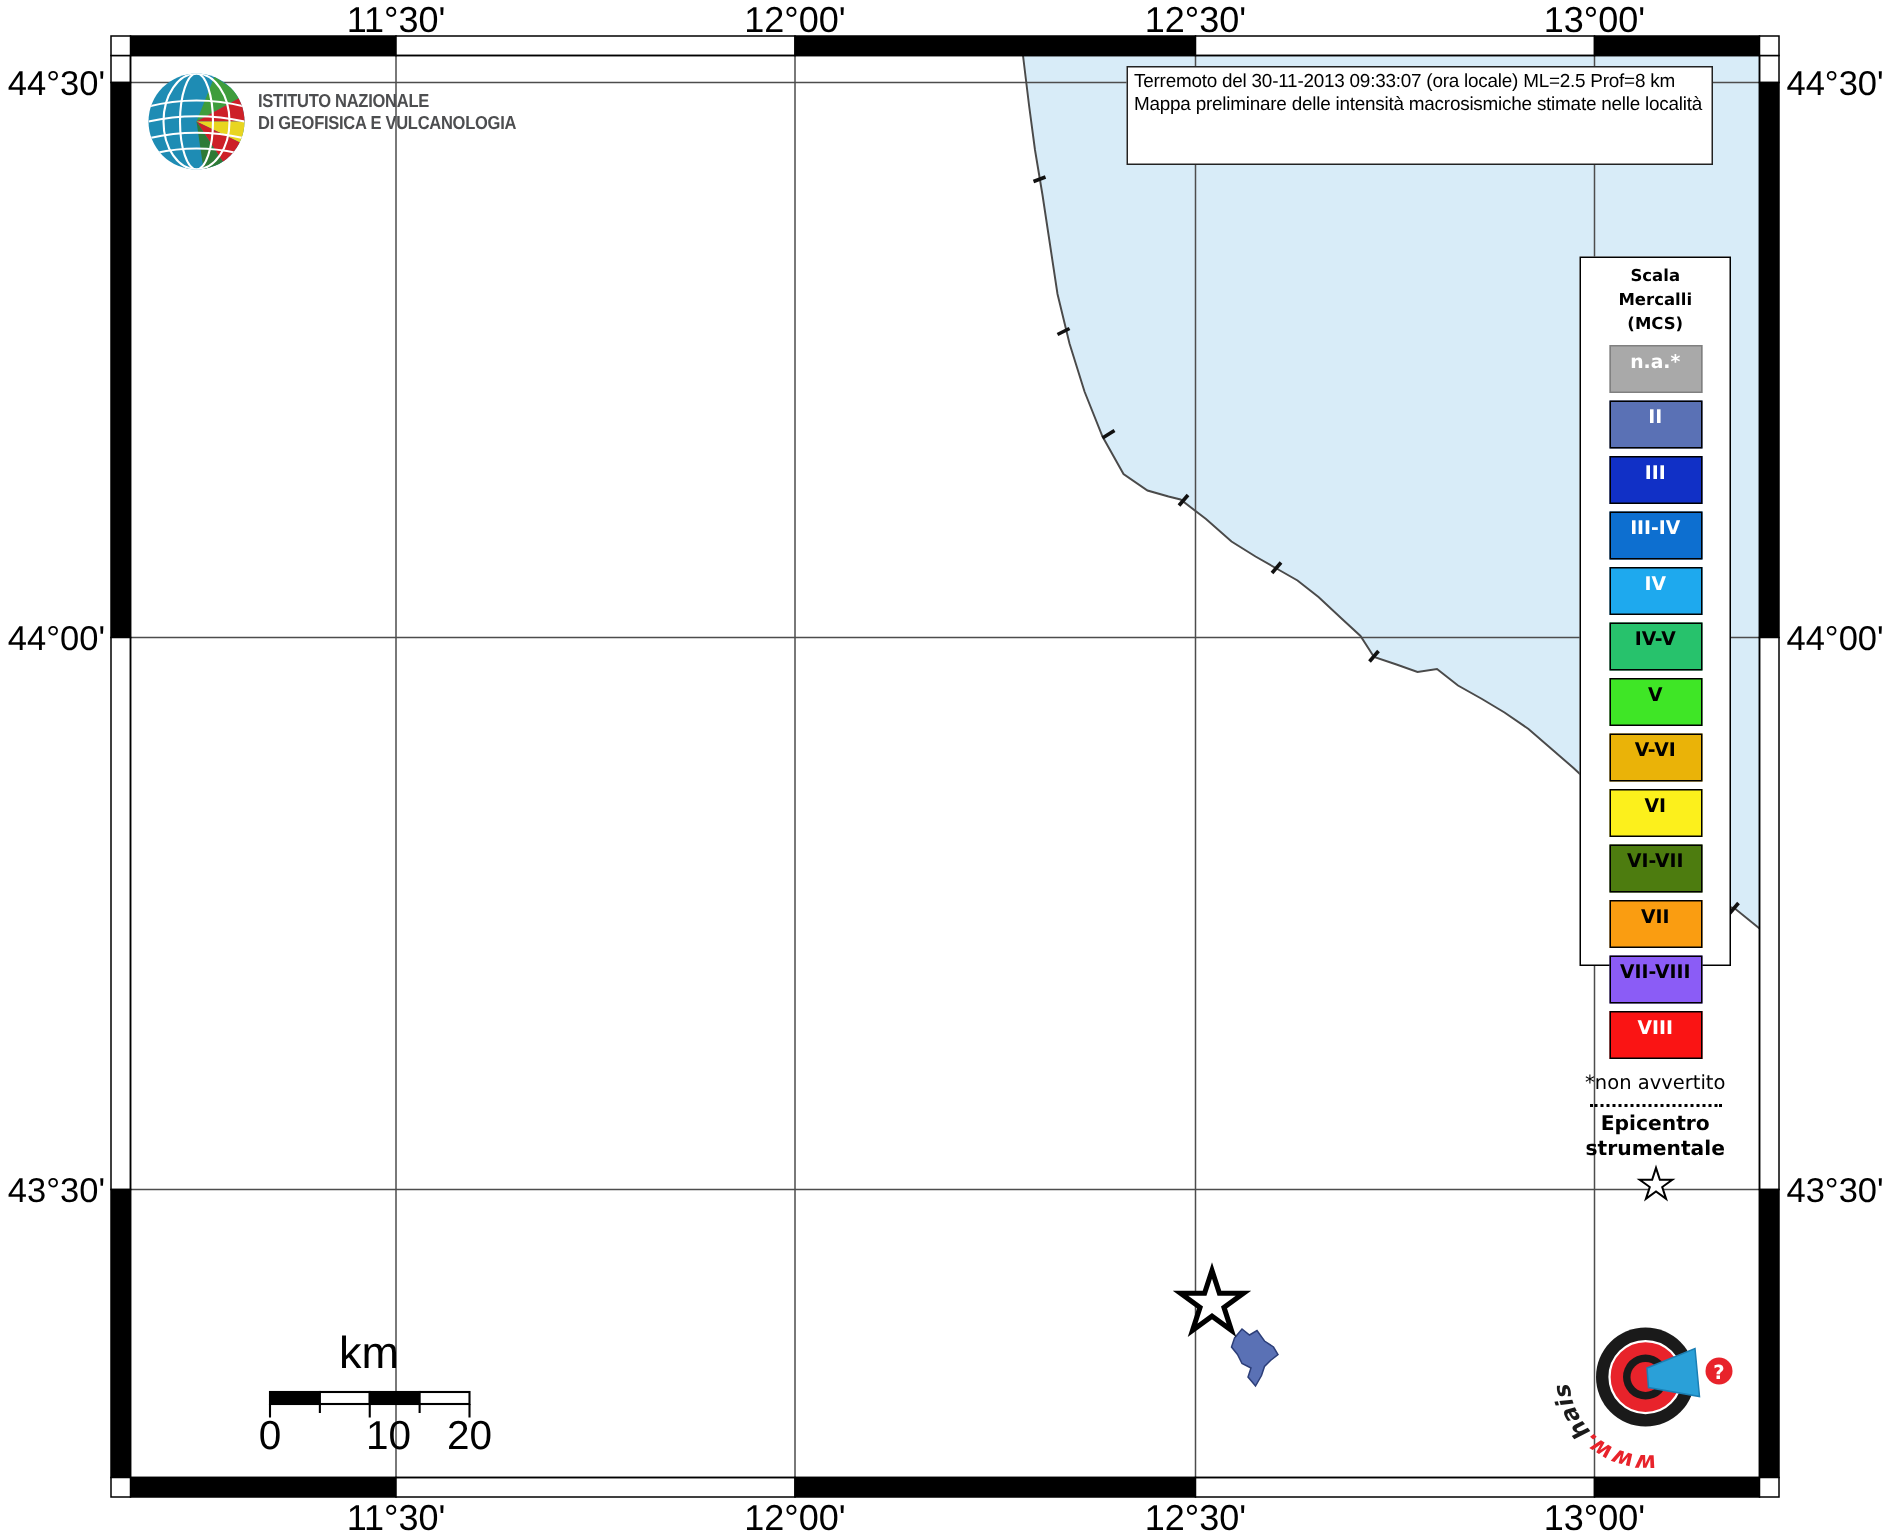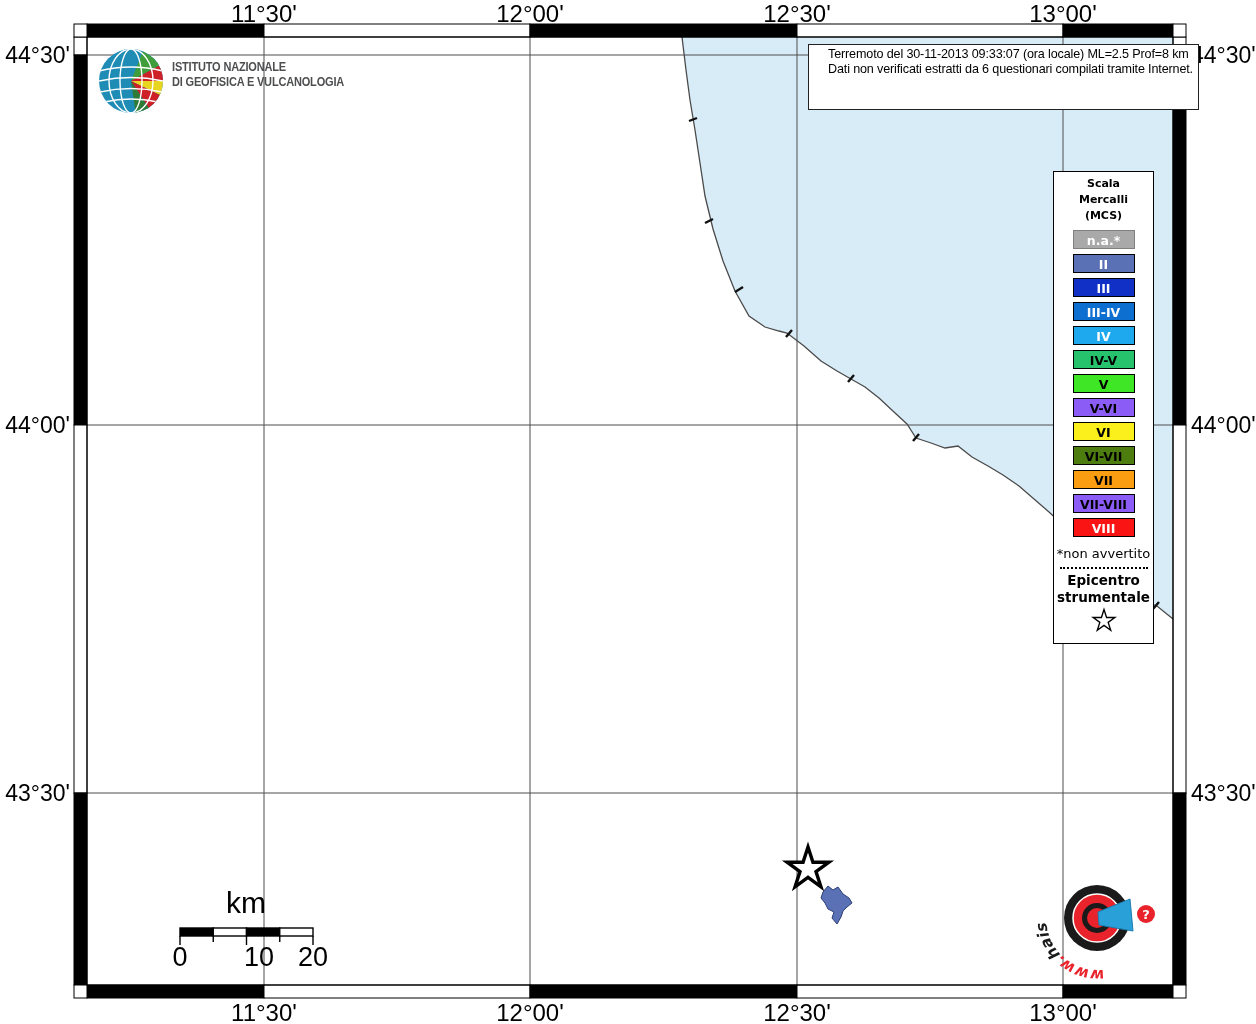--- a/index.html
+++ b/index.html
@@ -5,30 +5,30 @@
   html,body{margin:0;padding:0;background:#fff;}
   #stage{position:relative;width:1256px;height:1024px;background:#fff;overflow:hidden;
          font-family:"Liberation Sans",sans-serif;color:#000;}
   #basemap{position:absolute;left:0;top:0;}
   .axis-label{position:absolute;font-size:24px;color:#000;white-space:nowrap;}
   .axis-top{top:0;width:140px;text-align:center;}
   .axis-bottom{top:999px;width:140px;text-align:center;}
   .axis-left{left:0;width:70px;text-align:right;height:28px;line-height:28px;font-size:23px;}
   .axis-right{left:1191px;width:80px;text-align:left;height:28px;line-height:28px;font-size:23px;}
 
-  #infobox{position:absolute;left:808px;top:44px;width:391px;height:66px;background:#fff;
-           border:1px solid #222;box-sizing:border-box;padding:2px 19px;
+  #infobox{position:absolute;left:751px;top:44px;width:391px;height:66px;background:#fff;
+           border:1px solid #222;box-sizing:border-box;padding:2px 4px;
            font-size:12.6px;line-height:15.3px;letter-spacing:-0.15px;white-space:nowrap;overflow:hidden;}
 
   #legend{position:absolute;left:1053px;top:171px;width:101px;height:473px;background:#fff;
           border:1.5px solid #000;box-sizing:border-box;text-align:center;}
   .lg-title{font-weight:bold;font-size:11px;line-height:16px;margin-top:4px;
             font-family:"DejaVu Sans",sans-serif;}
   .lg-items{margin-top:6px;}
-  .lg-item{width:62px;height:19px;line-height:19px;margin:5px auto 0 auto;
+  .lg-item{width:62px;height:32px;line-height:19px;margin:5px auto 0 auto;
            font-family:"DejaVu Sans",sans-serif;font-weight:bold;font-size:12.5px;
            border:1px solid #000;box-sizing:border-box;}
   .lg-foot{font-size:13px;margin-top:9px;font-family:"DejaVu Sans",sans-serif;}
   .lg-sep{border-top:2px dotted #000;width:88px;margin:6px auto 0 auto;}
   .lg-epi{font-weight:bold;font-size:13.5px;line-height:16.5px;margin-top:3px;
           font-family:"DejaVu Sans",sans-serif;}
   .lg-star{margin-top:2px;}
 
   #ingv{position:absolute;left:96px;top:46px;width:230px;height:70px;}
   .ingv-text{position:absolute;left:76px;top:14px;color:#4d4e50;font-weight:bold;
@@ -171,38 +171,38 @@
       </g>
     </svg>
     <div class="ingv-text">
       <div>ISTITUTO NAZIONALE</div>
       <div>DI GEOFISICA E VULCANOLOGIA</div>
     </div>
   </div>
 
   <div id="infobox">
     <div>Terremoto del 30-11-2013 09:33:07 (ora locale) ML=2.5 Prof=8 km</div>
-    <div>Dati non verificati estratti da 6 questionari compilati tramite Internet.</div>
+    <div>Mappa preliminare delle intensità macrosismiche stimate nelle località</div>
   </div>
 
   <div id="legend">
     <div class="lg-title">
       <div>Scala</div>
       <div>Mercalli</div>
       <div>(MCS)</div>
     </div>
     <div class="lg-items">
       <div class="lg-item" style="background-color: rgb(169, 169, 169); color: rgb(255, 255, 255); border-color: rgb(128, 128, 128);">n.a.*</div>
       <div class="lg-item" style="background-color: rgb(90, 113, 181); color: rgb(255, 255, 255); border-color: rgb(0, 0, 0);">II</div>
       <div class="lg-item" style="background-color: rgb(17, 48, 198); color: rgb(255, 255, 255); border-color: rgb(0, 0, 0);">III</div>
       <div class="lg-item" style="background-color: rgb(13, 111, 208); color: rgb(255, 255, 255); border-color: rgb(0, 0, 0);">III-IV</div>
       <div class="lg-item" style="background-color: rgb(30, 169, 238); color: rgb(255, 255, 255); border-color: rgb(0, 0, 0);">IV</div>
       <div class="lg-item" style="background-color: rgb(39, 194, 108); color: rgb(0, 0, 0); border-color: rgb(0, 0, 0);">IV-V</div>
       <div class="lg-item" style="background-color: rgb(63, 230, 38); color: rgb(0, 0, 0); border-color: rgb(0, 0, 0);">V</div>
-      <div class="lg-item" style="background-color: #8b5cf6; color: rgb(0, 0, 0); border-color: rgb(0, 0, 0);">V-VI</div>
+      <div class="lg-item" style="background-color: #eab308; color: rgb(0, 0, 0); border-color: rgb(0, 0, 0);">V-VI</div>
       <div class="lg-item" style="background-color: rgb(252, 240, 28); color: rgb(0, 0, 0); border-color: rgb(0, 0, 0);">VI</div>
       <div class="lg-item" style="background-color: #4d7c0f; color: rgb(0, 0, 0); border-color: rgb(0, 0, 0);">VI-VII</div>
       <div class="lg-item" style="background-color: rgb(250, 157, 17); color: rgb(0, 0, 0); border-color: rgb(0, 0, 0);">VII</div>
       <div class="lg-item" style="background-color: #8b5cf6; color: rgb(0, 0, 0); border-color: rgb(0, 0, 0);">VII-VIII</div>
       <div class="lg-item" style="background-color: rgb(250, 20, 20); color: #ffffff; border-color: rgb(0, 0, 0);">VIII</div>
     </div>
     <div class="lg-foot">*non avvertito</div>
     <div class="lg-sep"></div>
     <div class="lg-epi">
       <div>Epicentro</div>

